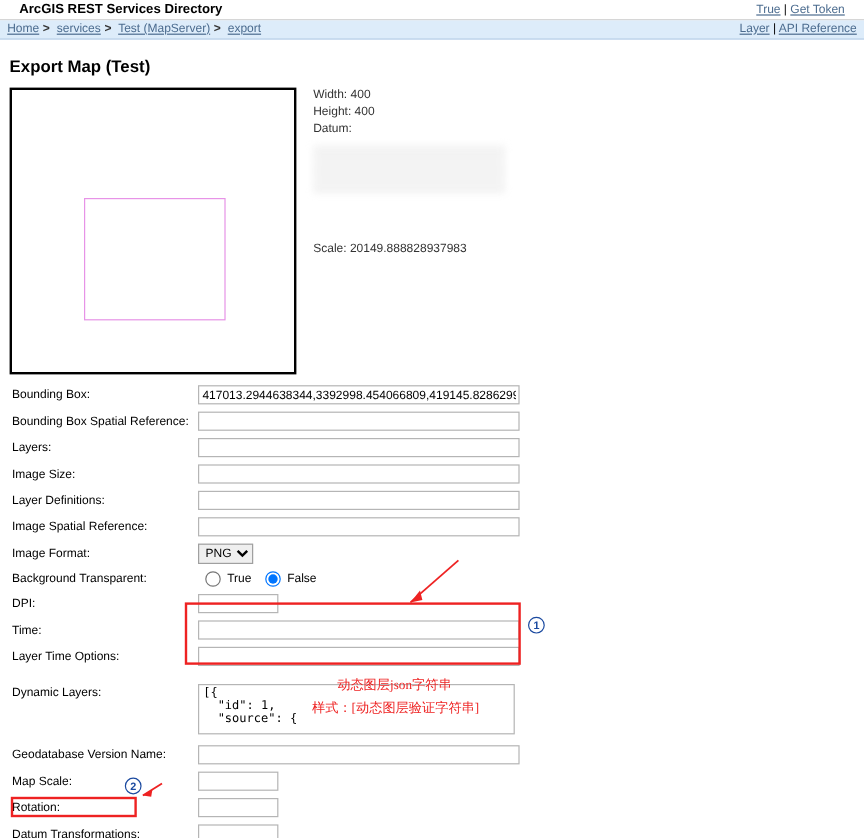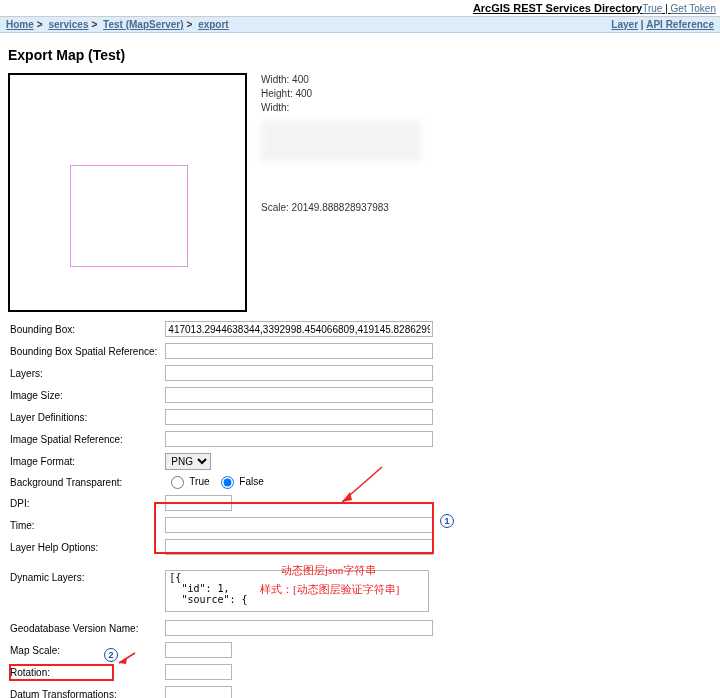--- a/index.html
+++ b/index.html
@@ -1,21 +1,21 @@
 <!DOCTYPE html>
 <html><head>
 <meta charset="utf-8">
 <style>
 * { box-sizing: border-box; margin: 0; padding: 0; }
 body { font-family: Verdana, Arial, sans-serif; font-size: 10px; background: #fff; color: #000; width: 720px; position: relative; }
-.topbar { background: #fff; padding: 2px 4px; display: flex; justify-content: flex-end; align-items: center; border-bottom: 1px solid #ccc; font-size: 10px; text-decoration: underline; }
+.topbar { background: #fff; padding: 2px 16px; display: flex; justify-content: space-between; align-items: center; border-bottom: 1px solid #ccc; font-size: 10px; }
 .topbar-title { font-weight: bold; font-size: 11px; }
 .top-links a { color: #4c6c8f; text-decoration: underline; font-size: 10px; }
 .breadcrumb { background: #ddecfa; padding: 2px 6px; font-size: 10px; border-bottom: 1px solid #b8d0e8; }
-.breadcrumb a { color: #4c6c8f; text-decoration: underline; font-weight: bold; }
+.breadcrumb a { color: #4c6c8f; text-decoration: underline; font-weight: normal; }
 .breadcrumb .sep { color: #333; margin: 0 3px; font-weight: bold; }
 .right-links { float: right; }
 .right-links a { color: #4c6c8f; text-decoration: underline; }
 .content { padding: 8px; }
 h2 { font-size: 14px; font-weight: bold; margin: 6px 0 10px; }
 .preview-row { display: flex; gap: 14px; margin-bottom: 6px; }
 .preview { border: 2px solid #000; width: 239px; height: 239px; position: relative; background: #fff; }
 .inner-rect { position: absolute; border: 1px solid #e793e7; left: 60px; top: 90px; width: 118px; height: 102px; }
 .meta { font-size: 10px; color: #333; line-height: 1.4; }
 .meta .blur { margin: 6px 0 0; filter: blur(3px); color: #999; width: 160px; height: 40px; background: repeating-linear-gradient(#ddd,#ddd 1px,#eee 1px,#eee 3px); opacity:0.5;}
@@ -60,21 +60,21 @@
 <div class="content">
   <h2>Export Map (Test)</h2>
 
   <div class="preview-row">
     <div class="preview">
       <div class="inner-rect"></div>
     </div>
     <div class="meta">
       <div>Width: 400</div>
       <div>Height: 400</div>
-      <div>Width:</div>
+      <div>Datum:</div>
       <div class="blur"></div>
       <div class="scale">Scale: 20149.888828937983</div>
     </div>
   </div>
 
   <table class="form-table">
     <tbody>
         <tr>
           <td class="label">Bounding Box:</td>
         <td><input type="text" class="wide" value="417013.2944638344,3392998.454066809,419145.8286299653,3393475.33247182" style=""></td>
@@ -112,21 +112,21 @@
         </tr>
     <tr>
           <td class="label">DPI:</td>
         <td><input type="text" class="short" value="" style=""></td>
         </tr>
     <tr>
           <td class="label">Time:</td>
         <td><input type="text" value="" style=""></td>
         </tr>
     <tr>
-          <td class="label">Layer Help Options:</td>
+          <td class="label">Layer Time Options:</td>
         <td><input type="text" value="" style=""></td>
         </tr>
     <tr>
           <td class="label" style="vertical-align:top;padding-top:14px">Dynamic Layers:</td>
         <td style="padding-top:12px"><textarea style="">[{
   "id": 1,
   "source": {</textarea></td>
         </tr>
     <tr>
           <td class="label">Geodatabase Version Name:</td>

